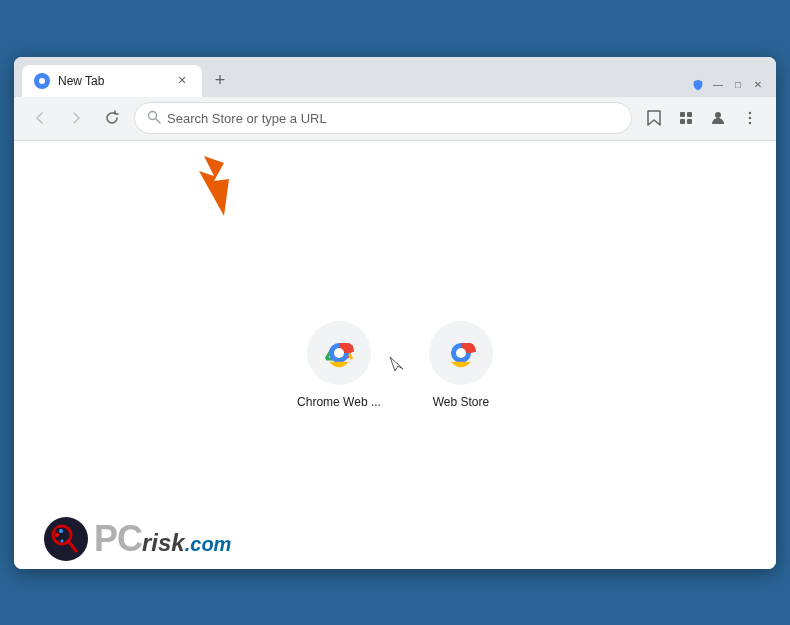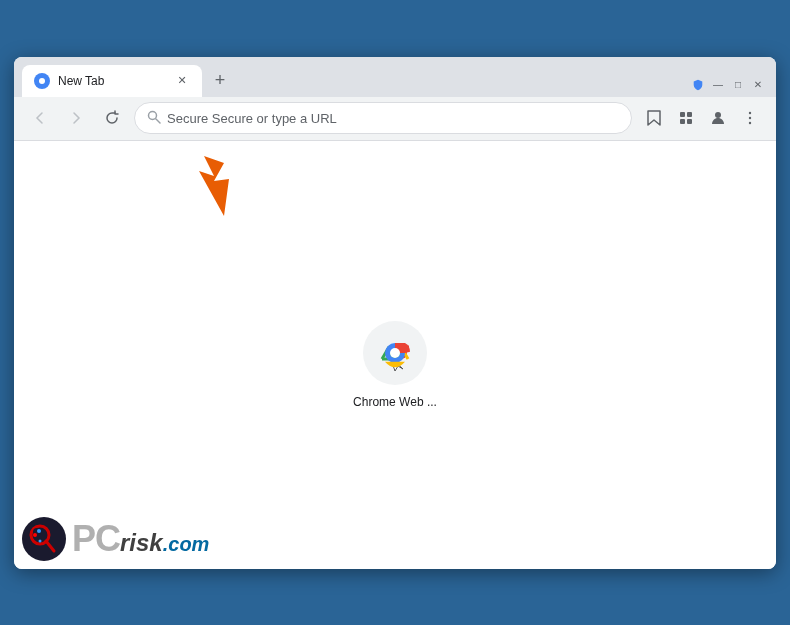--- a/index.html
+++ b/index.html
@@ -224,21 +224,21 @@
       height: 32px;
     }
 
     
     .watermark {
       position: absolute;
       bottom: 0;
       left: 0;
       display: flex;
       align-items: center;
-      padding: 8px 8px;
+      padding: 8px 30px;
       gap: 4px;
     }
 
     
     .cursor {
       position: absolute;
       top: 215px;
       left: 375px;
       pointer-events: none;
     }
@@ -289,21 +289,21 @@
       </svg>
     </div>
 
     <div class="address-bar">
       <div class="search-icon-wrap">
         <svg width="14" height="14" viewBox="0 0 14 14" fill="none" stroke="#9aa0a6" stroke-width="1.5">
           <circle cx="5.5" cy="5.5" r="4"></circle>
           <line x1="9" y1="9" x2="13" y2="13" stroke-linecap="round"></line>
         </svg>
       </div>
-      <span class="address-text">Secure Secure or type a URL</span>
+      <span class="address-text">Search Store or type a URL</span>
     </div>
 
     <div class="nav-actions">
       <div class="nav-btn">
         <svg width="16" height="16" viewBox="0 0 16 16" fill="none" stroke="#5f6368" stroke-width="1.5">
           <polygon points="2,1 14,1 14,15 8,10 2,15" stroke-linejoin="round"></polygon>
         </svg>
       </div>
       <div class="nav-btn">
         <svg width="16" height="16" viewBox="0 0 16 16" fill="#5f6368">
@@ -365,20 +365,32 @@
             <path d="M16 6 h10" fill="none"></path>
             <path d="M6 24.66 L11 16 h10 a5 5 0 0 1-10 0 L6 24.66" fill="#34A853"></path>
             <path d="M26 24.66 L21 16" fill="none" stroke="#FBBC05" stroke-width="0"></path>
             <path d="M6 24.66 Q16 36 26 24.66" fill="#FBBC05" stroke="none"></path>
             <circle cx="16" cy="16" r="5" fill="white"></circle>
           </svg>
         </div>
         <span class="shortcut-label">Chrome Web ...</span>
       </div>
 
+      <div class="shortcut-item">
+        <div class="shortcut-icon">
+          <svg width="32" height="32" viewBox="0 0 32 32" style="position:absolute;">
+            <circle cx="16" cy="16" r="10" fill="#4285F4"></circle>
+            <path d="M16 6 h10 a10 10 0 0 1 5 8.66 L26 16 h-10" fill="#EA4335"></path>
+            <path d="M6 24.66 L11 16 h10 a5 5 0 0 1-10 0 L6 24.66" fill="#34A853"></path>
+            <path d="M6 24.66 Q16 36 26 24.66" fill="#FBBC05" stroke="none"></path>
+            <circle cx="16" cy="16" r="5" fill="white"></circle>
+          </svg>
+        </div>
+        <span class="shortcut-label">Web Store</span>
+      </div>
     </div>
 
     <div class="watermark">
 
       <div style="display:flex;align-items:center;gap:6px;">
         <div style="position:relative;width:44px;height:44px;">
           <svg width="44" height="44" viewBox="0 0 44 44">
             <circle cx="22" cy="22" r="22" fill="#1a1a2e"></circle>
 
             <circle cx="18" cy="18" r="9" fill="none" stroke="#cc0000" stroke-width="3"></circle>

